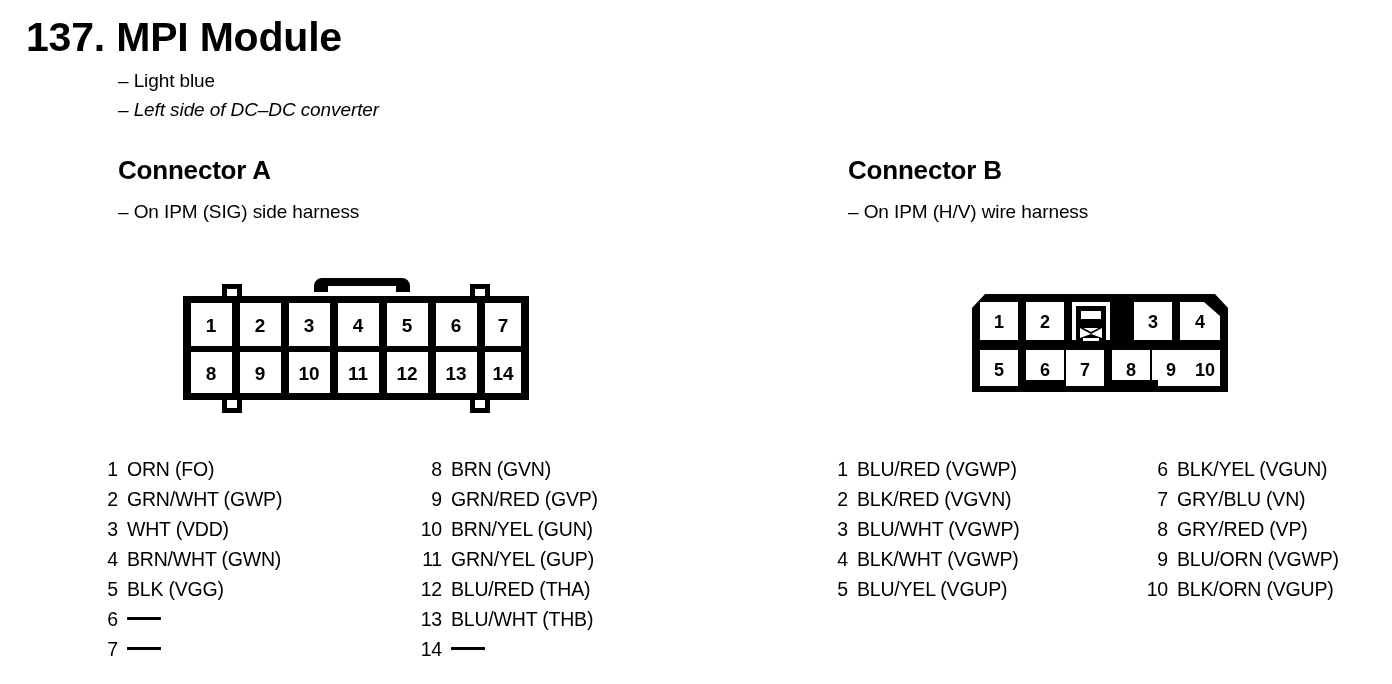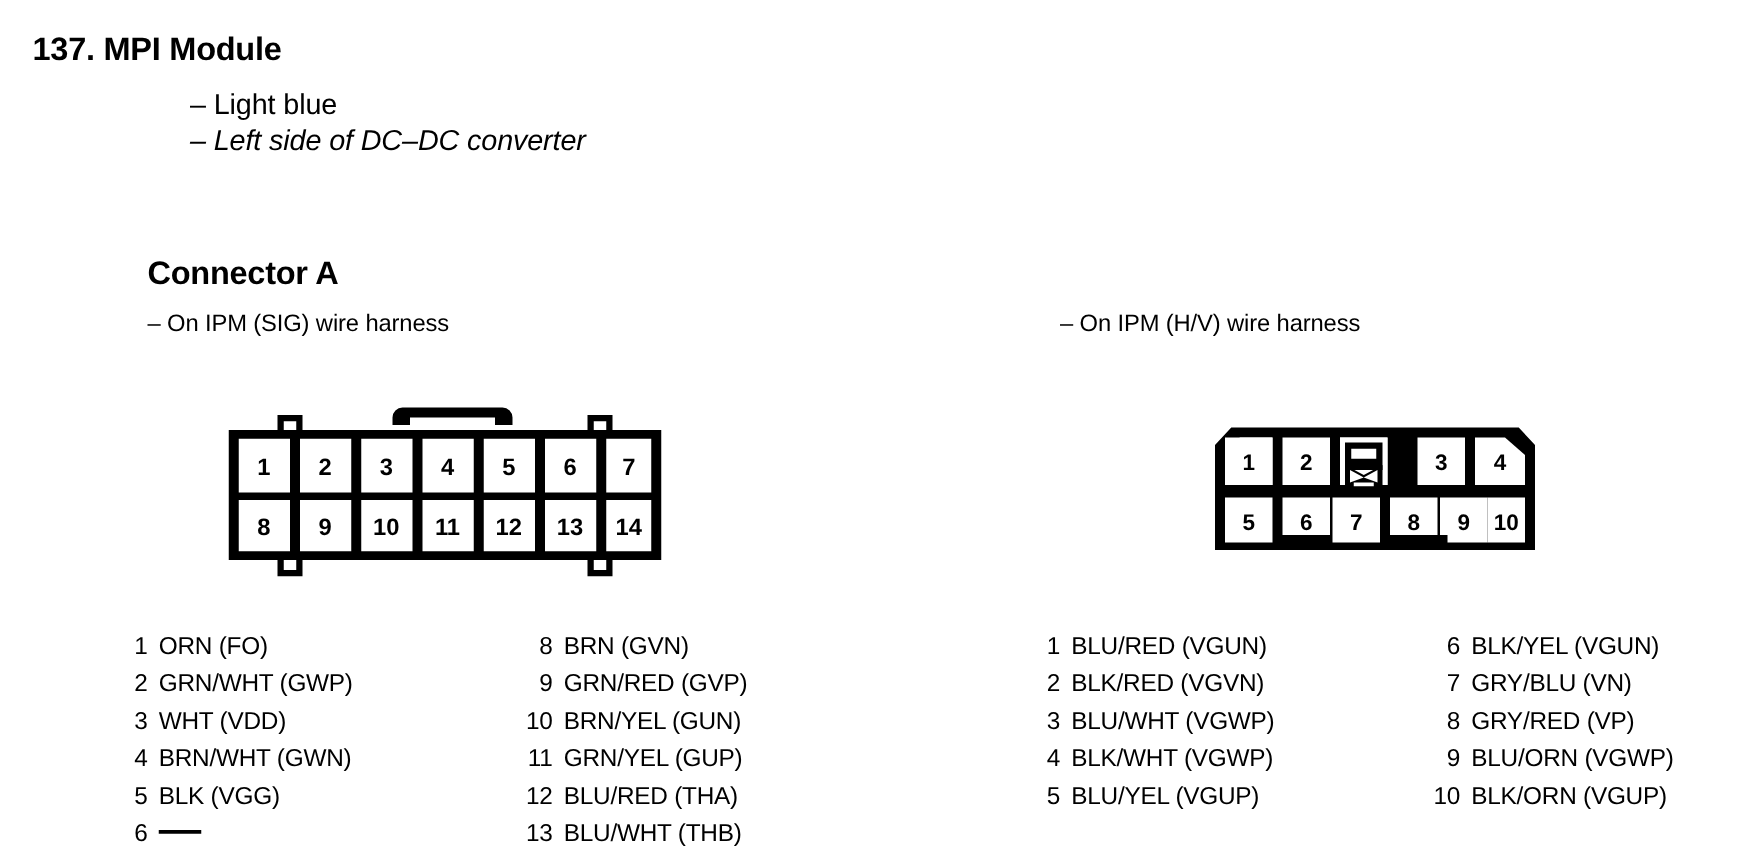--- a/index.html
+++ b/index.html
@@ -14,42 +14,40 @@
     position: relative;
     font-family: "Liberation Sans", sans-serif;
     color: #000000;
     overflow: hidden;
   }
 
   
   #page-title {
     position: absolute;
     left: 26px;
-    top: 24px;
-    font-size: 26px;
+    top: 14px;
+    font-size: 41px;
     font-weight: bold;
     letter-spacing: -0.2px;
     white-space: nowrap;
   }
   .note-line {
     position: absolute;
-    font-size: 23px;
+    font-size: 19px;
     white-space: nowrap;
     letter-spacing: -0.1px;
-    margin-left: 34px;
   }
   #module-note-0 { left: 118px; top: 70px; }
   #module-note-1 { left: 118px; top: 99px; font-style: italic; }
 
   
   .connector-block {
     position: absolute;
     top: 0;
     height: 496px;
-    margin-top: 48px;
   }
   #connector-a-block { left: 0; width: 760px; }
   #connector-b-block { left: 760px; width: 632px; }
 
   .connector-heading {
     position: absolute;
     font-size: 26px;
     font-weight: bold;
     white-space: nowrap;
     letter-spacing: -0.2px;
@@ -118,21 +116,21 @@
 </head>
 <body>
 
 <div id="page-title">137. MPI Module</div>
 <div id="module-note-0" class="note-line">– Light blue</div>
 <div id="module-note-1" class="note-line">– Left side of DC–DC converter</div>
 
 <div id="connector-a-block" class="connector-block">
 
   <div id="connector-a-heading" class="connector-heading">Connector A</div>
-  <div id="connector-a-sub" class="connector-sub">– On IPM (SIG) wire harness</div>
+  <div id="connector-a-sub" class="connector-sub">– On IPM (SIG) side harness</div>
 
   <div id="connector-a-diagram" class="diagram">
     <svg width="390" height="160" viewBox="0 0 390 160" xmlns="http://www.w3.org/2000/svg">
       <g>
 
         <path d="M 152,16 L 232,16 A 8,8 0 0 1 240,24 L 240,30 L 226,30 L 226,24 L 158,24 L 158,30 L 144,30 L 144,24 A 8,8 0 0 1 152,16 Z" fill="#000"></path>
       </g>
 
       <g>
 
@@ -245,20 +243,21 @@
     </div>
     <div class="pin-row">
       <span class="pin-num">14</span>
       <span class="pin-desc empty-pin"></span>
     </div>
   </div>
 </div>
 
 <div id="connector-b-block" class="connector-block">
 
+  <div id="connector-b-heading" class="connector-heading">Connector B</div>
   <div id="connector-b-sub" class="connector-sub">– On IPM (H/V) wire harness</div>
 
   <div id="connector-b-diagram" class="diagram">
     <svg width="320" height="115" viewBox="0 0 320 115" xmlns="http://www.w3.org/2000/svg">
       <g>
 
         <path d="M 32,20
                  L 45,6 L 275,6 L 288,20
                  L 288,104
                  L 218,104 L 218,92 L 204,92 L 204,104
@@ -319,21 +318,21 @@
         <text x="191" y="88">8</text>
         <text x="231" y="88">9</text>
         <text x="265" y="88">10</text>
       </g>
     </svg>
   </div>
 
   <div id="connector-b-list-left" class="pin-list">
     <div class="pin-row">
       <span class="pin-num">1</span>
-      <span class="pin-desc">BLU/RED (VGUN)</span>
+      <span class="pin-desc">BLU/RED (VGWP)</span>
     </div>
     <div class="pin-row">
       <span class="pin-num">2</span>
       <span class="pin-desc">BLK/RED (VGVN)</span>
     </div>
     <div class="pin-row">
       <span class="pin-num">3</span>
       <span class="pin-desc">BLU/WHT (VGWP)</span>
     </div>
     <div class="pin-row">

